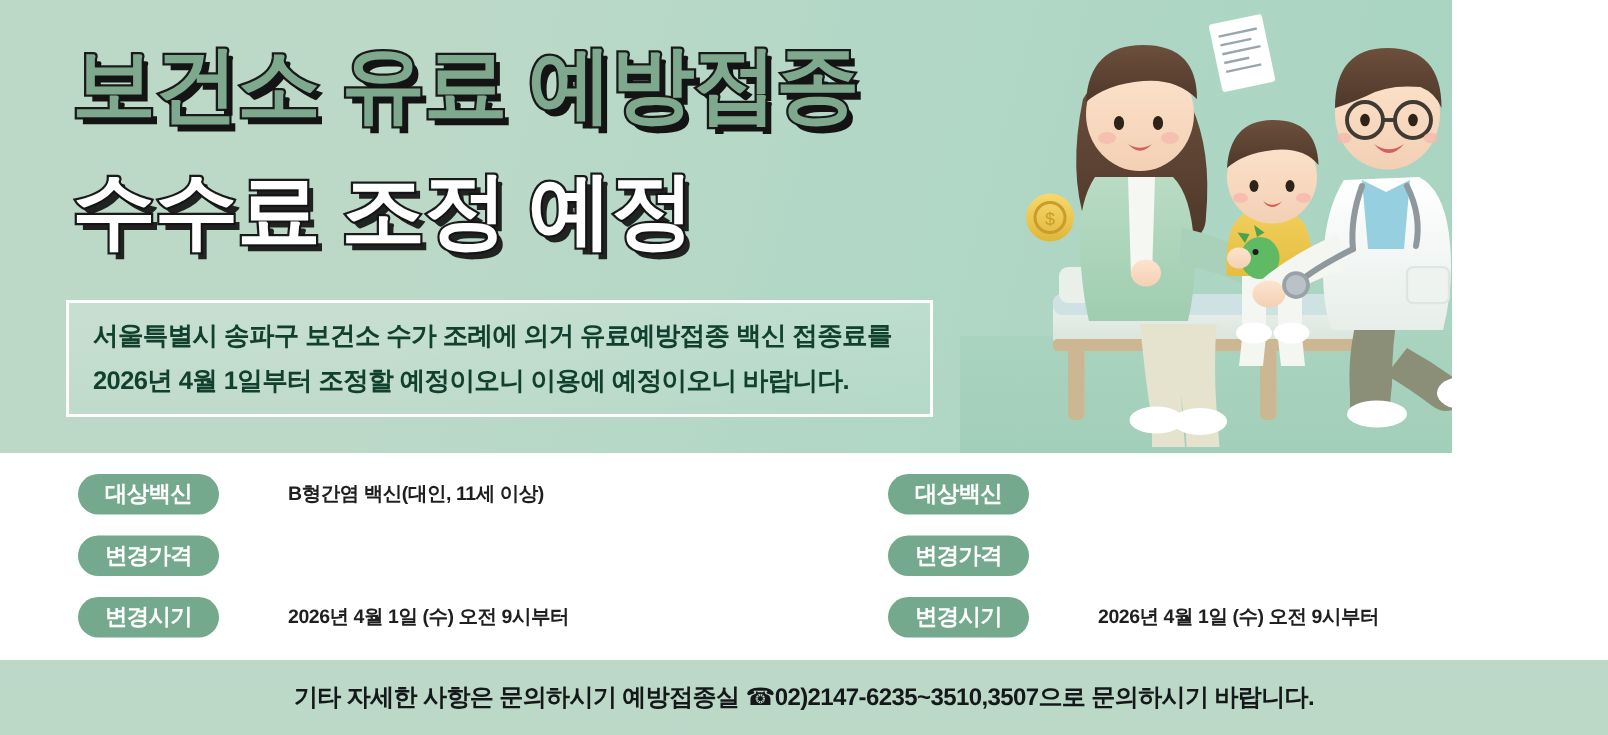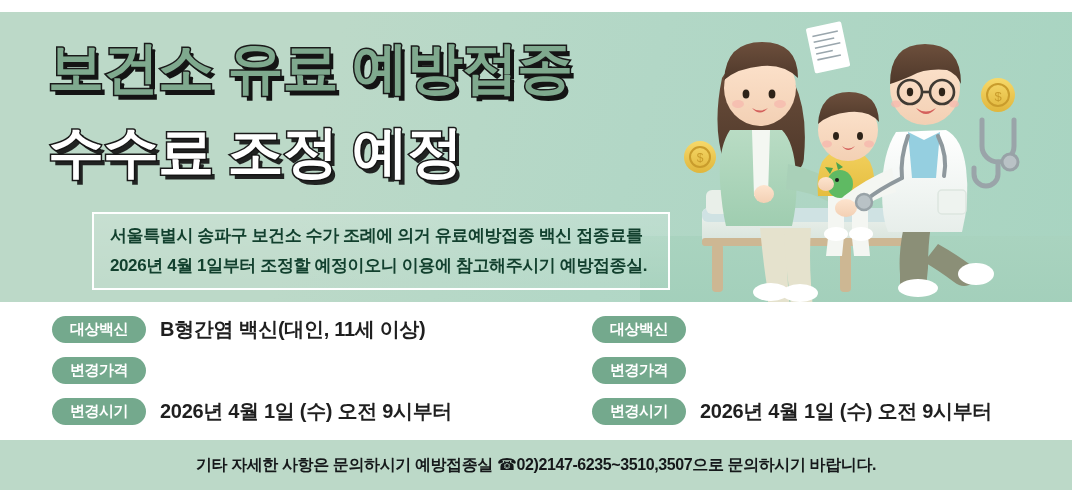--- a/index.html
+++ b/index.html
@@ -5,21 +5,21 @@
   html,body{margin:0;padding:0;}
   body{
     width:1072px;height:490px;overflow:hidden;
     font-family:"Liberation Sans","DejaVu Sans",sans-serif;
     background:#ffffff;
   }
   .banner{position:relative;width:1072px;height:490px;overflow:hidden;background:#ffffff;}
 
   
   .hero{
-    position:absolute;left:0;top:12px;width:1072px;height:302px;
+    position:absolute;left:0;top:0;width:968px;height:302px;
     background:linear-gradient(105deg,#bcd9c8 0%,#bcd9c8 30%,#b2d7c6 58%,#a8d4c1 100%);
     overflow:hidden;
   }
   .hero-floor{
     position:absolute;left:640px;bottom:0;width:432px;height:78px;
     background:linear-gradient(180deg,#a9d3bf 0%,#a2cfba 100%);
   }
 
   
   .title-wrap{position:absolute;left:48px;top:24px;width:640px;}
@@ -42,48 +42,47 @@
   }
 
   
   .subtitle-box{
     position:absolute;left:44px;top:200px;width:578px;height:78px;
     border:2px solid #ffffff;
     background:linear-gradient(180deg,rgba(255,255,255,.17),rgba(255,255,255,.05));
     box-sizing:border-box;
     display:flex;flex-direction:column;justify-content:center;
     padding:0 16px;
-    margin-left:48px;
   }
   .subtitle-line{
     color:#12402e;font-size:17px;font-weight:bold;line-height:30px;
     letter-spacing:-.4px;white-space:nowrap;
   }
 
   
   .illus{position:absolute;left:660px;top:0;width:412px;height:302px;}
   .illus svg{display:block;width:412px;height:302px;}
 
   
   .details{
     position:absolute;left:0;top:302px;width:1072px;height:138px;
     background:#ffffff;
   }
   .col{position:absolute;top:12px;}
   .col-left{left:52px;width:500px;}
   .col-right{left:592px;width:480px;}
-  .drow{display:flex;align-items:center;height:30px;margin-bottom:11px;}
+  .drow{display:flex;align-items:center;height:30px;margin-bottom:11px;gap:32px;}
   .badge{
     flex:0 0 auto;width:94px;height:27px;border-radius:14px;
     background:#74a98d;color:#ffffff;
     font-size:15px;font-weight:bold;letter-spacing:-.5px;
     display:flex;align-items:center;justify-content:center;
   }
   .dval{
-    margin-left:14px;color:#1f1f1f;font-size:20px;font-weight:bold;
+    margin-left:14px;color:#1f1f1f;font-size:13px;font-weight:bold;
     letter-spacing:-.3px;white-space:nowrap;
   }
 
   
   .footer{
     position:absolute;left:0;top:440px;width:1072px;height:50px;
     background:#bcd9c8;display:flex;align-items:center;justify-content:center;
   }
   .footer-text{
     color:#15181a;font-size:16px;font-weight:bold;letter-spacing:-.4px;white-space:nowrap;
@@ -98,21 +97,21 @@
   <div class="hero">
     <div class="hero-floor"></div>
 
     <div class="title-wrap">
       <div class="title-line title-1">보건소 유료 예방접종</div>
       <div class="title-line title-2">수수료 조정 예정</div>
     </div>
 
     <div class="subtitle-box">
       <div class="subtitle-line">서울특별시 송파구 보건소 수가 조례에 의거 유료예방접종 백신 접종료를</div>
-      <div class="subtitle-line">2026년 4월 1일부터 조정할 예정이오니 이용에 참고해주시기 예방접종실.</div>
+      <div class="subtitle-line">2026년 4월 1일부터 조정할 예정이오니 이용에 예정이오니 바랍니다.</div>
     </div>
 
     <div class="illus">
       <svg viewBox="0 0 412 302" xmlns="http://www.w3.org/2000/svg">
         <defs>
           <linearGradient id="gSkin" x1="0" y1="0" x2="0" y2="1">
             <stop offset="0" stop-color="#fde4ce"></stop>
               <stop offset="1" stop-color="#f3d0b4"></stop>
           </linearGradient>
           <linearGradient id="gCoat" x1="0" y1="0" x2="0" y2="1">

